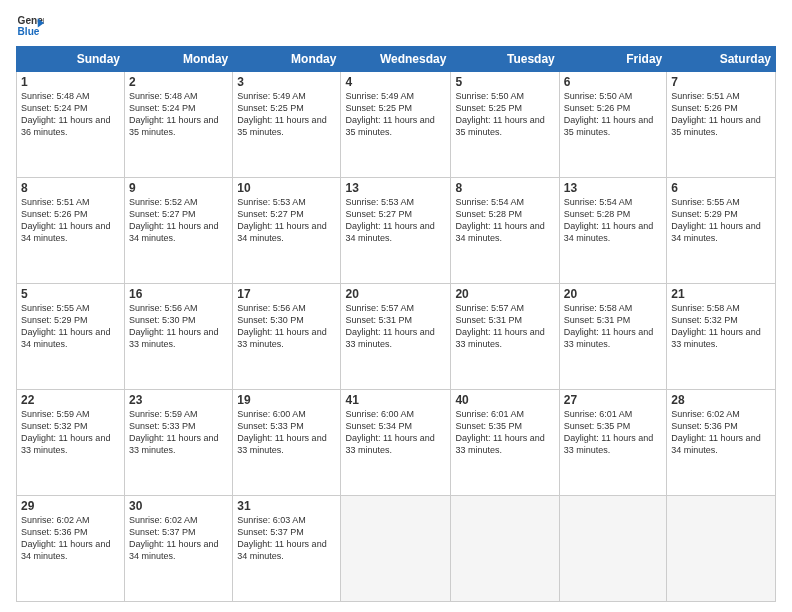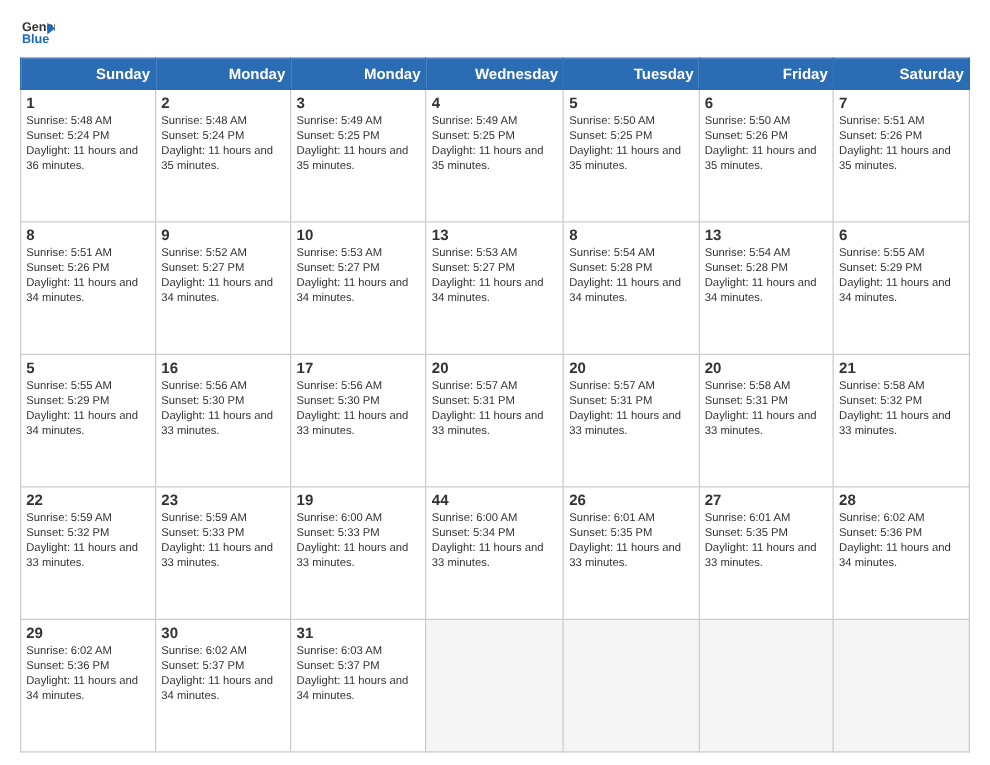--- a/index.html
+++ b/index.html
@@ -166,23 +166,23 @@
           <td><span class="day-number">21</span>
 <span class="day-info">Sunrise: 5:58 AM<br>Sunset: 5:32 PM<br>Daylight: 11 hours and 33 minutes.</span></td>
         </tr>
         <tr>
           <td><span class="day-number">22</span>
 <span class="day-info">Sunrise: 5:59 AM<br>Sunset: 5:32 PM<br>Daylight: 11 hours and 33 minutes.</span></td>
           <td><span class="day-number">23</span>
 <span class="day-info">Sunrise: 5:59 AM<br>Sunset: 5:33 PM<br>Daylight: 11 hours and 33 minutes.</span></td>
           <td><span class="day-number">19</span>
 <span class="day-info">Sunrise: 6:00 AM<br>Sunset: 5:33 PM<br>Daylight: 11 hours and 33 minutes.</span></td>
-          <td><span class="day-number">44</span>
+          <td><span class="day-number">41</span>
 <span class="day-info">Sunrise: 6:00 AM<br>Sunset: 5:34 PM<br>Daylight: 11 hours and 33 minutes.</span></td>
-          <td><span class="day-number">26</span>
+          <td><span class="day-number">40</span>
 <span class="day-info">Sunrise: 6:01 AM<br>Sunset: 5:35 PM<br>Daylight: 11 hours and 33 minutes.</span></td>
           <td><span class="day-number">27</span>
 <span class="day-info">Sunrise: 6:01 AM<br>Sunset: 5:35 PM<br>Daylight: 11 hours and 33 minutes.</span></td>
           <td><span class="day-number">28</span>
 <span class="day-info">Sunrise: 6:02 AM<br>Sunset: 5:36 PM<br>Daylight: 11 hours and 34 minutes.</span></td>
         </tr>
         <tr>
           <td><span class="day-number">29</span>
 <span class="day-info">Sunrise: 6:02 AM<br>Sunset: 5:36 PM<br>Daylight: 11 hours and 34 minutes.</span></td>
           <td><span class="day-number">30</span>

